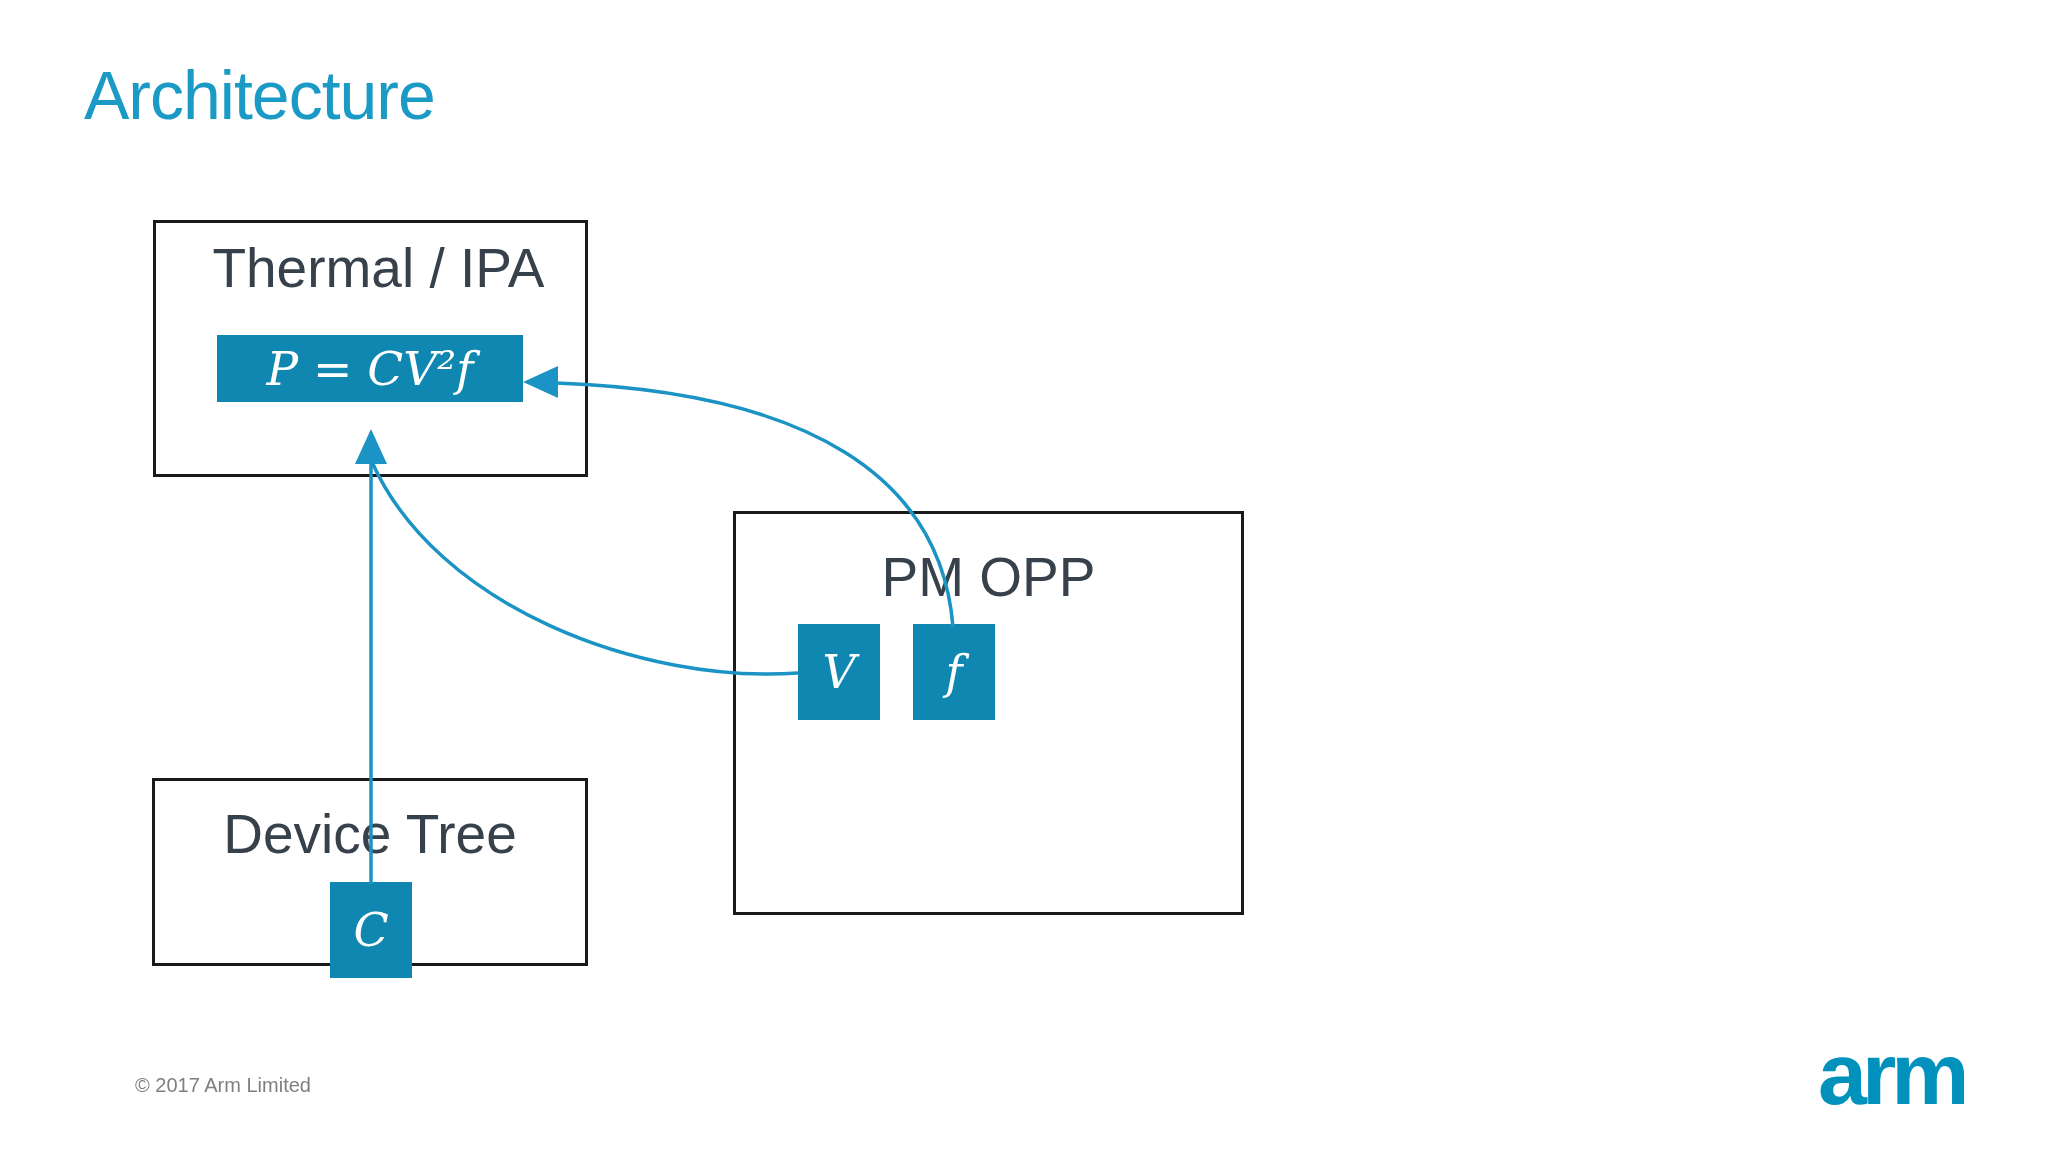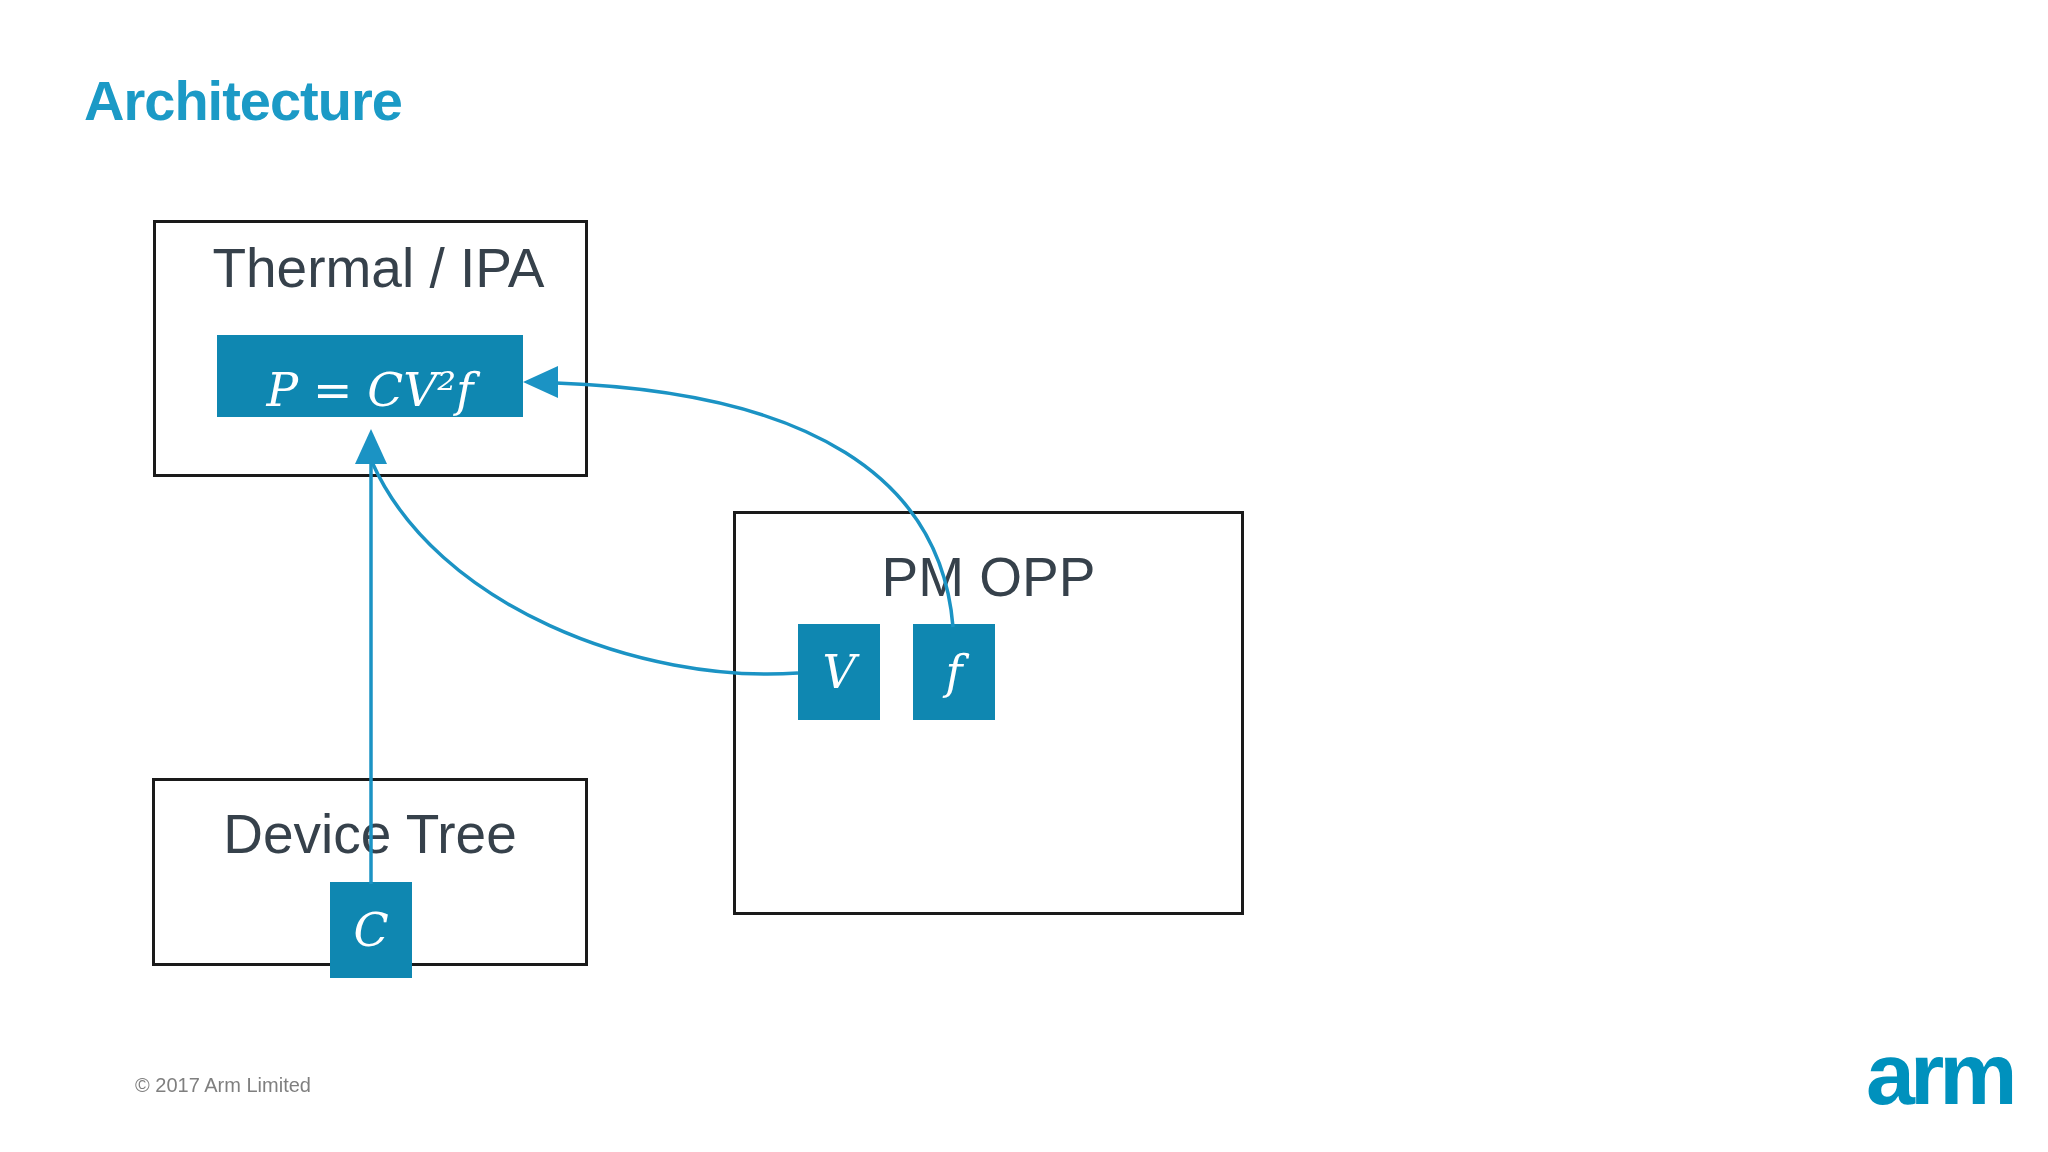--- a/index.html
+++ b/index.html
@@ -15,22 +15,22 @@
   *{margin:0;padding:0;box-sizing:border-box;}
   html,body{width:2048px;height:1152px;}
   body{
     background:var(--background,#fff);
     font-family:"Liberation Sans",sans-serif;
     overflow:hidden;
   }
   .stage{position:relative;width:2048px;height:1152px;background:var(--background,#fff);}
 
   .slide-title{
-    position:absolute;left:84px;top:68px;
-    font-size:56px;font-weight:700;letter-spacing:-1px;
+    position:absolute;left:84px;top:56px;
+    font-size:68px;font-weight:400;letter-spacing:-1px;
     color:var(--title-teal,#1b9ac6);
   }
 
   .outline-box{
     position:absolute;
     border:3px solid var(--box-border,#1a1a1a);
     background:transparent;
   }
   .box-title{
     position:absolute;left:0;right:0;text-align:center;
@@ -47,21 +47,21 @@
   .devicetree-box{left:152px;top:778px;width:436px;height:188px;}
   .devicetree-box .box-title{top:26px;}
 
   .chip{
     position:absolute;
     background:var(--accent-fill,#0f87b1);
     color:#ffffff;
     display:flex;align-items:center;justify-content:center;
     font-family:"DejaVu Serif",serif;font-style:italic;
   }
-  .formula-chip{left:61px;top:112px;width:306px;height:82px;font-size:47px;align-items:flex-end;}
+  .formula-chip{left:61px;top:112px;width:306px;height:67px;font-size:47px;}
   .v-chip{left:62px;top:110px;width:82px;height:96px;font-size:46px;}
   .f-chip{left:177px;top:110px;width:82px;height:96px;font-size:46px;}
   .c-chip{left:175px;top:101px;width:82px;height:96px;font-size:46px;}
 
   .connectors{
     position:absolute;left:0;top:0;width:2048px;height:1152px;
     pointer-events:none;
   }
   .connectors path{
     fill:none;
@@ -72,21 +72,20 @@
 
   .copyright{
     position:absolute;left:135px;top:1074px;
     font-size:20px;color:var(--muted,#7f7f7f);
   }
   .arm-logo{
     position:absolute;left:1818px;top:1030px;
     font-size:88px;font-weight:700;letter-spacing:-5px;
     color:var(--logo-blue,#0091bd);
     line-height:1;
-    margin-left:48px;
   }
 </style>
 </head>
 <body>
 
 <div class="stage">
 
   <h1 class="slide-title">Architecture</h1>
 
   <section class="outline-box thermal-box">

